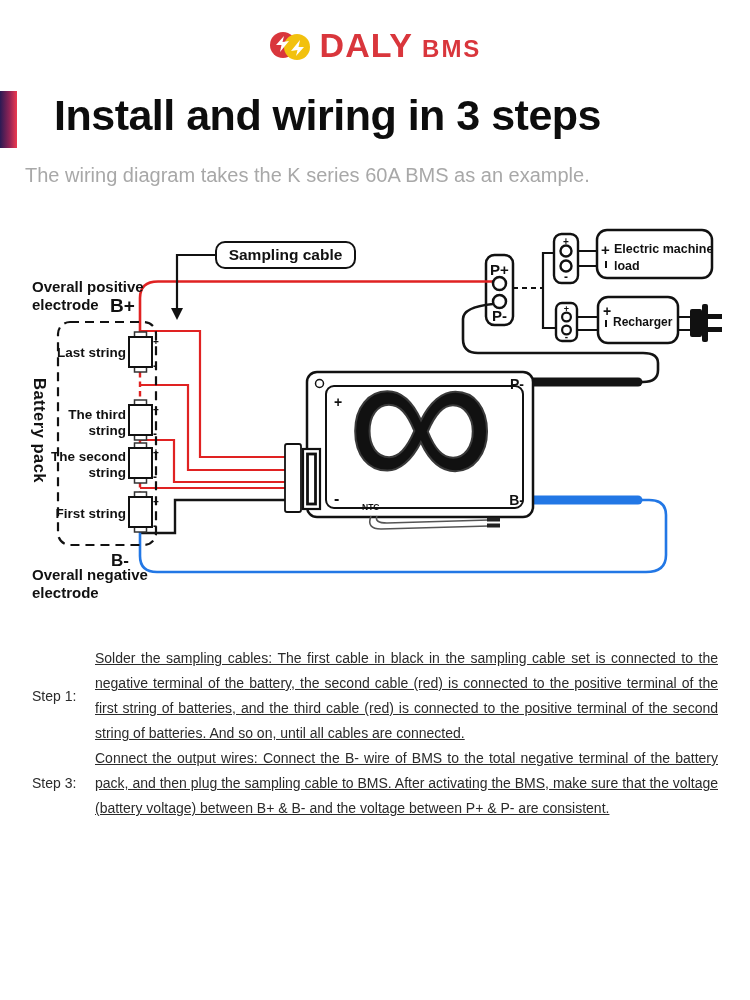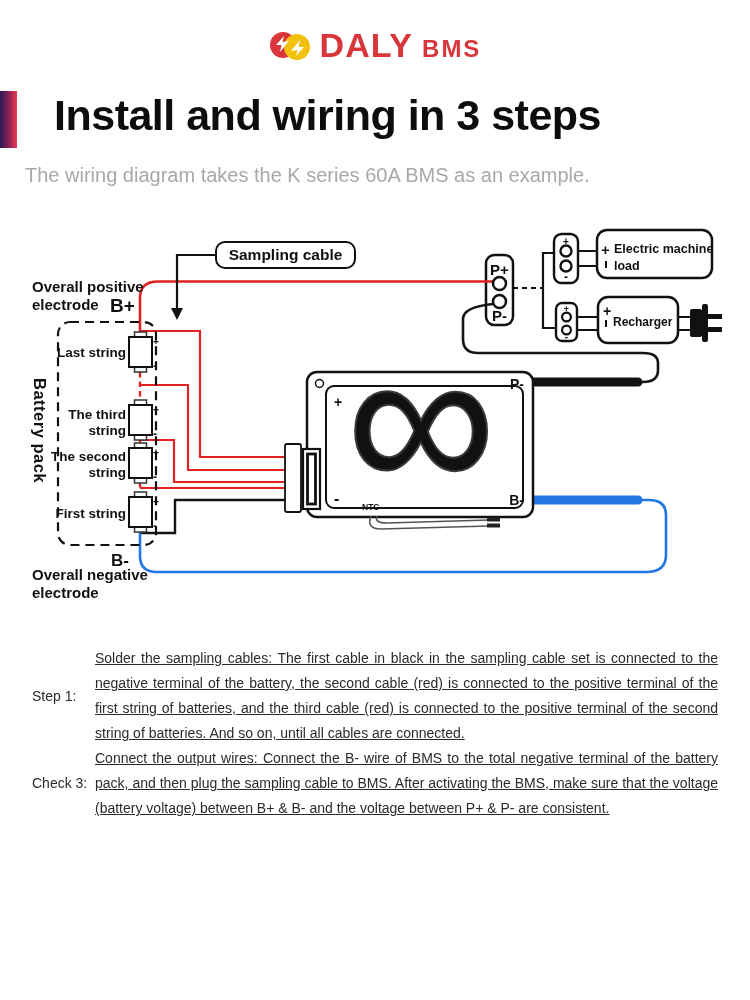--- a/index.html
+++ b/index.html
@@ -222,16 +222,16 @@
   <text x="32" y="360" font-size="15" font-weight="bold">Overall negative</text>
   <text x="32" y="378" font-size="15" font-weight="bold">electrode</text>
 </svg>
 
 <div class="steps">
   <div class="step">
     <div class="step-label">Step 1:</div>
     <div class="step-text">Solder the sampling cables: The first cable in black in the sampling cable set is connected to the negative terminal of the battery, the second cable (red) is connected to the positive terminal of the first string of batteries, and the third cable (red) is connected to the positive terminal of the second string of batteries. And so on, until all cables are connected.</div>
   </div>
   <div class="step">
-    <div class="step-label">Check 3:</div>
+    <div class="step-label">Step 3:</div>
     <div class="step-text">Connect the output wires: Connect the B- wire of BMS to the total negative terminal of the battery pack, and then plug the sampling cable to BMS. After activating the BMS, make sure that the voltage (battery voltage) between B+ &amp; B- and the voltage between P+ &amp; P- are consistent.</div>
   </div>
 </div>
 
 </body></html>

